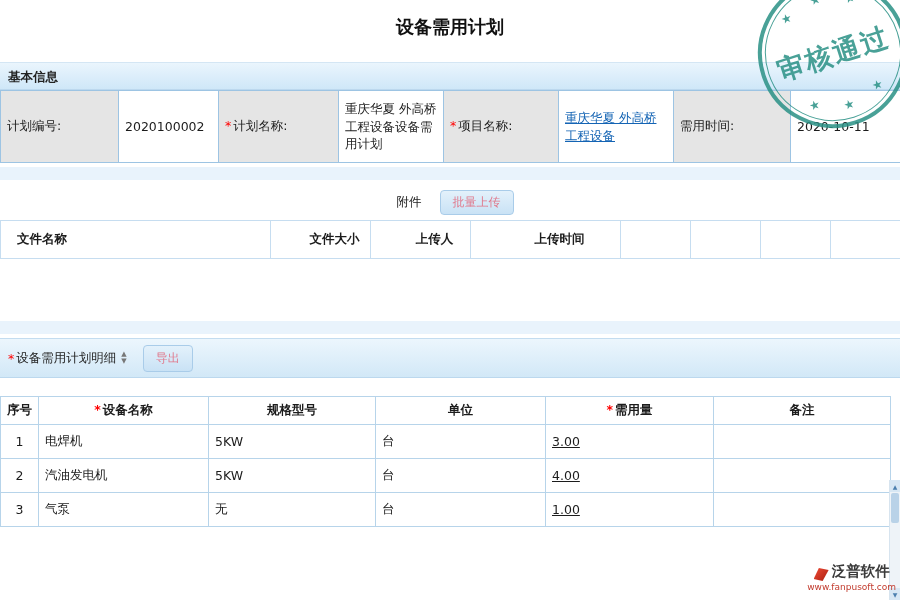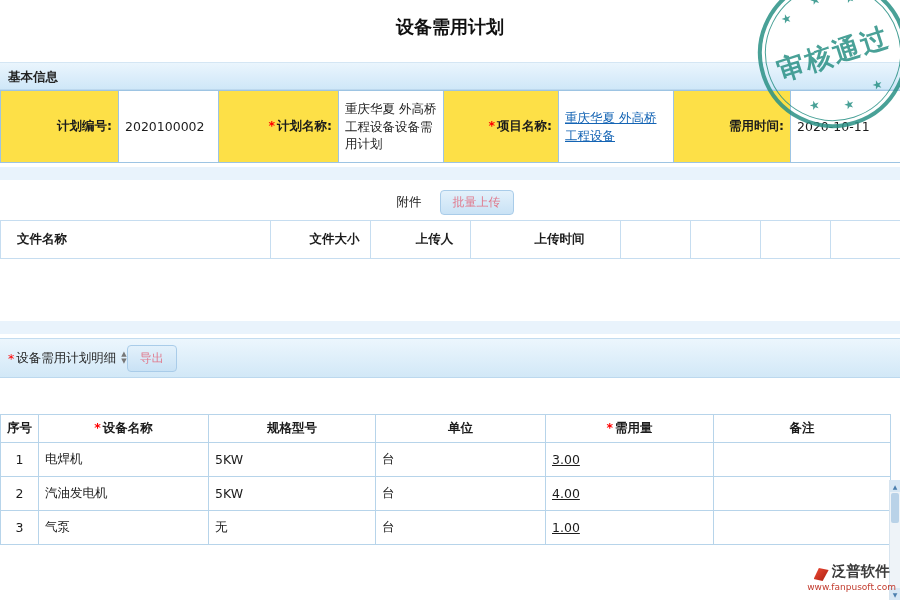--- a/index.html
+++ b/index.html
@@ -26,21 +26,21 @@
 
   
   .section-bar { height:28px; line-height:27px; padding-left:8px;
     font-size:12.5px; font-weight:bold; color:#222;
     background:linear-gradient(#eaf5fd,#cfe7f8);
     border-top:1px solid #d4e6f4; border-bottom:1px solid #bcd8ee; }
 
   
   table.form { width:900px; border-collapse:collapse; table-layout:fixed; font-size:12.5px; }
   table.form td { border:1px solid #9dc4e3; padding:3px 6px; vertical-align:middle; }
-  td.lbl { background:#fde047; text-align:right; white-space:nowrap;font-weight:bold; }
+  td.lbl { background:#e5e5e5; white-space:nowrap; }
   td.val { background:#fff; text-align:left; line-height:1.4; }
   .req { color:#f00; margin-right:2px; font-size:12.5px; }
   a.link { color:#1464b4; text-decoration:underline; cursor:pointer; }
   tr.r1 { height:72px; } tr.r2 { height:33px; } tr.r3 { height:33px; }
 
   
   .gap { height:13px; background:#e9f3fc; margin:4px 0; }
 
   
   .attach-head { display:flex; align-items:center; height:36px; padding-left:10px; font-size:12.5px;justify-content:center; }
@@ -54,22 +54,22 @@
   table.attach th.first { text-align:left; padding-left:16px; }
   .attach-empty { height:58px; background:#fff; }
 
   
   .detail-bar { display:flex; align-items:center; height:40px; padding-left:8px; font-size:12.5px;
     background:linear-gradient(#ecf6fd,#d2e8f7);
     border-top:1px solid #c3dcf0; border-bottom:1px solid #bcd8ee; }
   .detail-title { font-weight:normal; color:#222; }
   .sort-icon { display:inline-flex; flex-direction:column; margin-left:5px; color:#777;
                font-size:7px; line-height:.95; cursor:pointer; }
-  .detail-bar .btn { padding:4px 12px; }
-  .detail-wrap { padding-top:18px;margin-top:18px; }
+  .detail-bar .btn { margin-left:16px; padding:4px 12px; }
+  .detail-wrap { padding-top:18px; }
   table.detail { width:890px; border-collapse:collapse; table-layout:fixed; font-size:12.5px; }
   table.detail th { border:1px solid #b7d4ea; height:28px; font-weight:bold; text-align:center; background:#fff; }
   table.detail td { border:1px solid #b7d4ea; height:34px; background:#fff; padding:2px 6px; }
   td.c-no { text-align:center; }
   td.c-name, td.c-spec, td.c-unit { text-align:left; }
   td.c-qty { text-align:left;text-decoration:underline; }
 
   
   .scrollbar { position:absolute; right:0; top:480; width:11px; height:120px;
                background:#eef3f8; border-left:1px solid #d7e4ef; z-index:5; }

